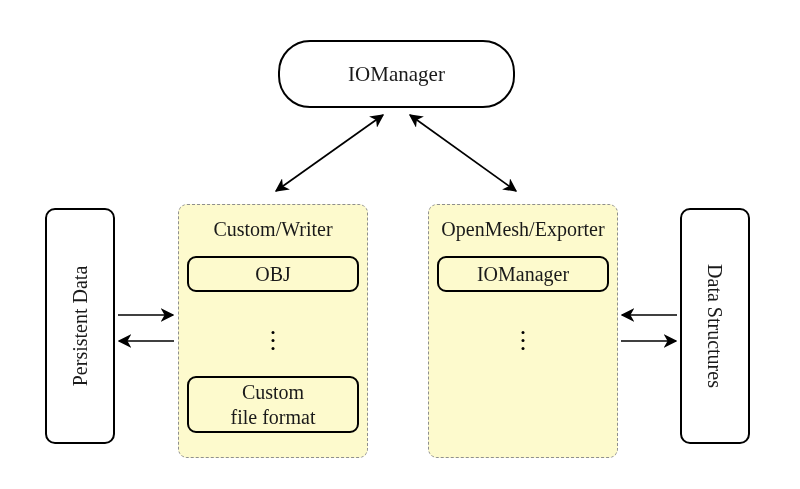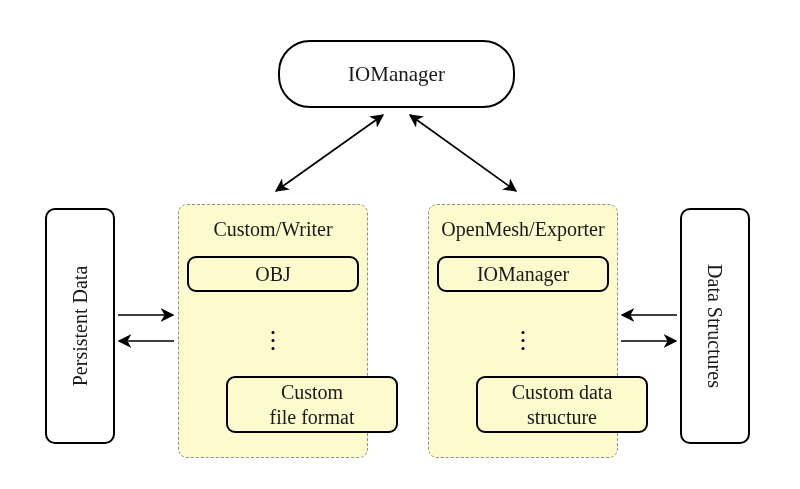--- a/index.html
+++ b/index.html
@@ -82,21 +82,21 @@
     background: #fdfacd;
     display: flex;
     align-items: center;
     justify-content: center;
     font-size: 20px;
     line-height: 25px;
     text-align: center;
     white-space: pre-line;
   }
   .inner.first  { top: 51px;  height: 36px; }
-  .inner.second { top: 171px; height: 57px; margin-left: 39px; }
+  .inner.second { top: 171px; height: 57px; }
   .vdots {
     position: absolute;
     left: 50%;
     top: 126px;
     transform: translateX(-50%);
     display: flex;
     flex-direction: column;
     align-items: center;
     gap: 5px;
   }
@@ -152,17 +152,15 @@
   </div>
 
   <div class="group right">
     <div class="group-title">OpenMesh/Exporter</div>
     <div class="inner first">IOManager</div>
     <div class="vdots">
       <i></i>
         <i></i>
         <i></i>
     </div>
-    <div class="inner second">Custom data
-structure</div>
   </div>
 
 </div>
 
 </body></html>

